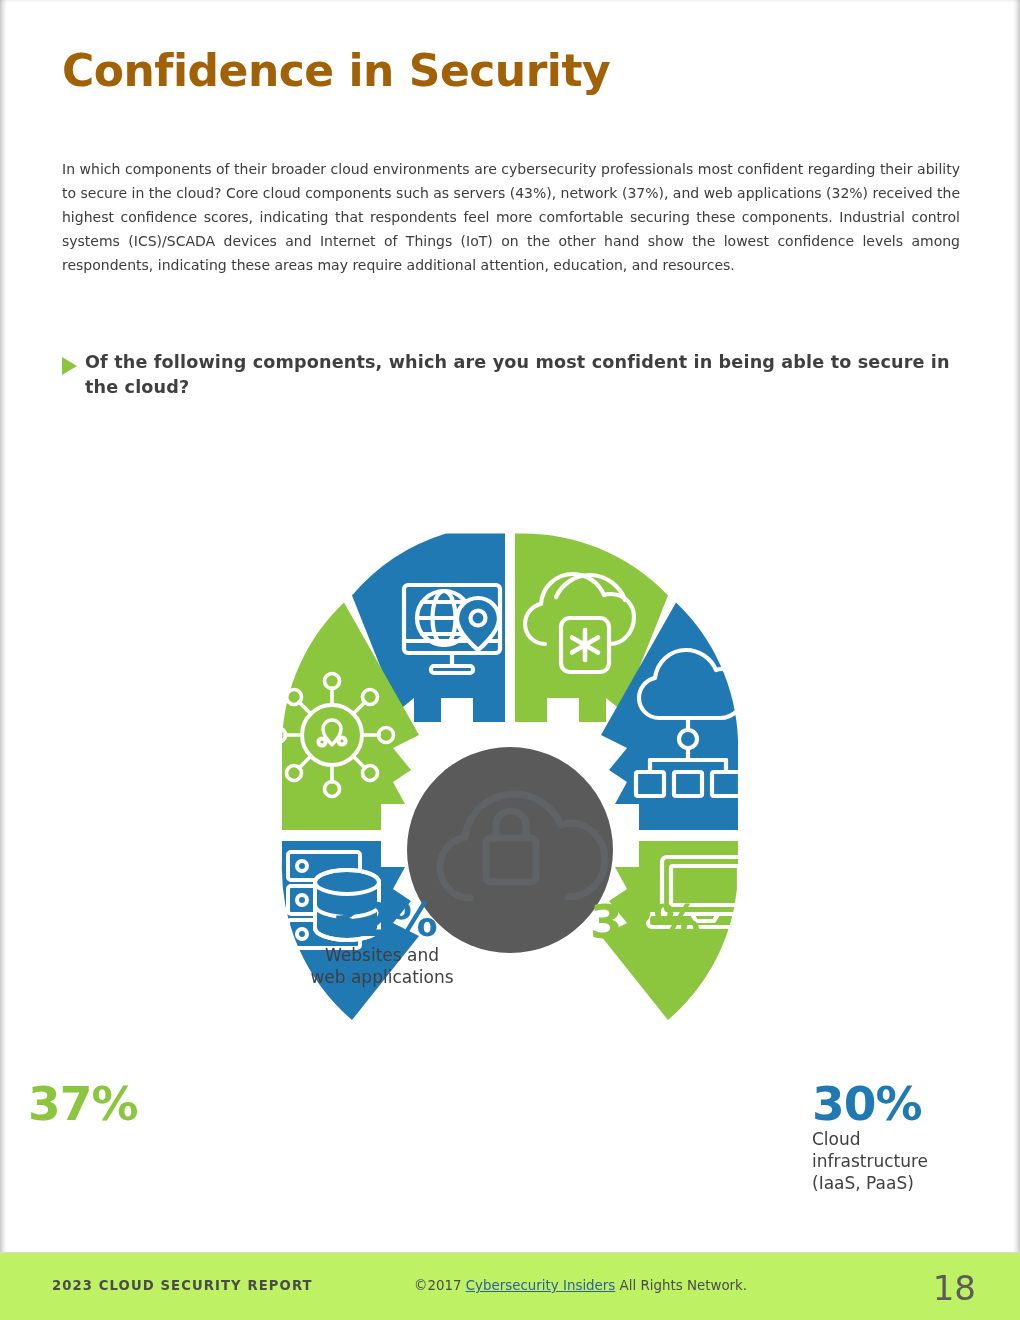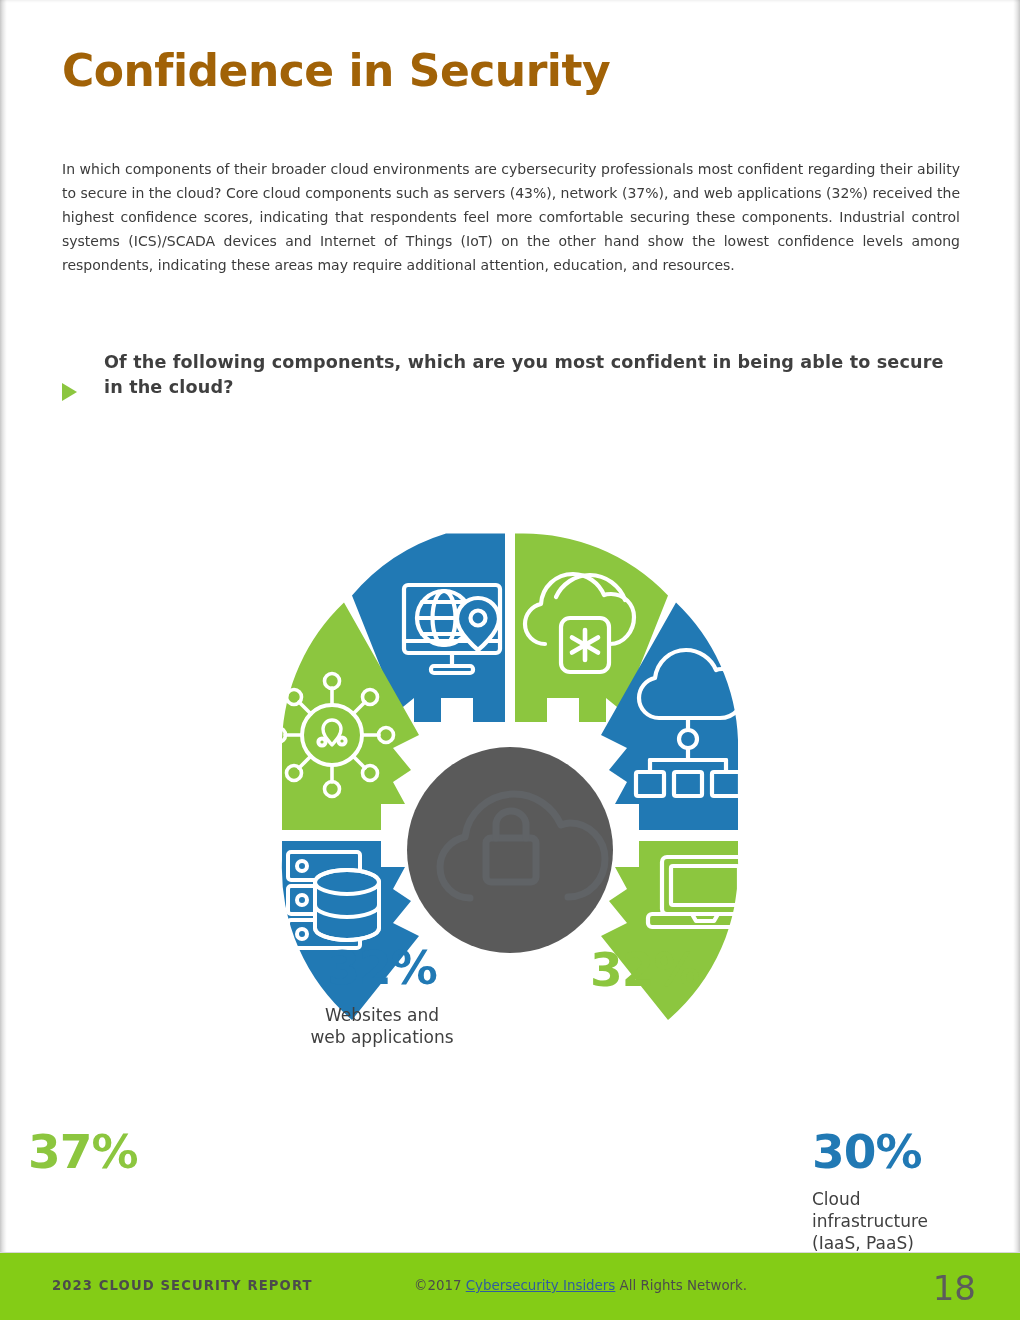--- a/index.html
+++ b/index.html
@@ -28,60 +28,59 @@
 
   .intro{
     position:absolute;left:62px;top:143px;width:898px;
     font-size:14px;line-height:1.72;color:#3b3b3b;
     text-align:justify;text-justify:inter-word;
     font-family:"DejaVu Sans","Liberation Sans",sans-serif;
   }
 
   .question-row{
     position:absolute;left:62px;top:350px;width:890px;
-    display:flex;align-items:flex-end;gap:27px;
+    display:flex;align-items:flex-start;gap:8px;
   }
   .bullet-tri{
     width:0;height:0;margin-top:7px;flex:0 0 auto;
     border-left:15px solid #8cc63f;
     border-top:9.5px solid transparent;
     border-bottom:9.5px solid transparent;
   }
   .question-text{
     font-size:17.6px;line-height:1.44;font-weight:700;color:#3f3f3f;
     letter-spacing:.15px;
   }
 
   .chart-wrap{position:absolute;left:0;top:430px;width:1020px;height:620px;}
   .chart-svg{position:absolute;left:0;top:0;width:1020px;height:620px;}
 
   .lbl{position:absolute;}
   .lbl .pct{
     font-size:47px;font-weight:700;line-height:1;letter-spacing:-1px;
     font-family:"DejaVu Sans","Liberation Sans",sans-serif;
-    margin-top:48px;
   }
   .lbl .cap{
-    font-size:17px;line-height:1.28;color:#3f3f3f;margin-top:14px;
+    font-size:17px;line-height:1.28;color:#3f3f3f;margin-top:2px;
     font-family:"DejaVu Sans","Liberation Sans",sans-serif;
     white-space:pre-line;
   }
   .blue{color:#2179b4;}
   .green{color:#8cc63f;}
 
   .l-websites{left:252px;top:466px;width:260px;text-align:center;}
   .l-saas{left:590px;top:468px;width:250px;text-align:left;}
   .l-network{left:28px;top:650px;width:230px;text-align:left;}
   .l-cloudinfra{left:812px;top:650px;width:215px;text-align:left;}
   .l-servers{left:52px;top:858px;width:190px;text-align:right;}
   .l-laptops{left:818px;top:856px;width:205px;text-align:left;}
 
   .footer{
     position:absolute;left:0;bottom:0;width:1020px;height:68px;
-    background:#84cc16;
+    background:#bef264;
   }
   .footer-line{position:absolute;left:0;top:0;width:1020px;height:1px;background:#d8d8d8;}
   .f-report{
     position:absolute;left:52px;top:26px;
     font-size:13.2px;font-weight:700;letter-spacing:1.1px;color:#4b4b4b;
   }
   .f-copy{
     position:absolute;left:414px;top:26px;
     font-size:13.4px;color:#4b4b4b;white-space:nowrap;
   }

